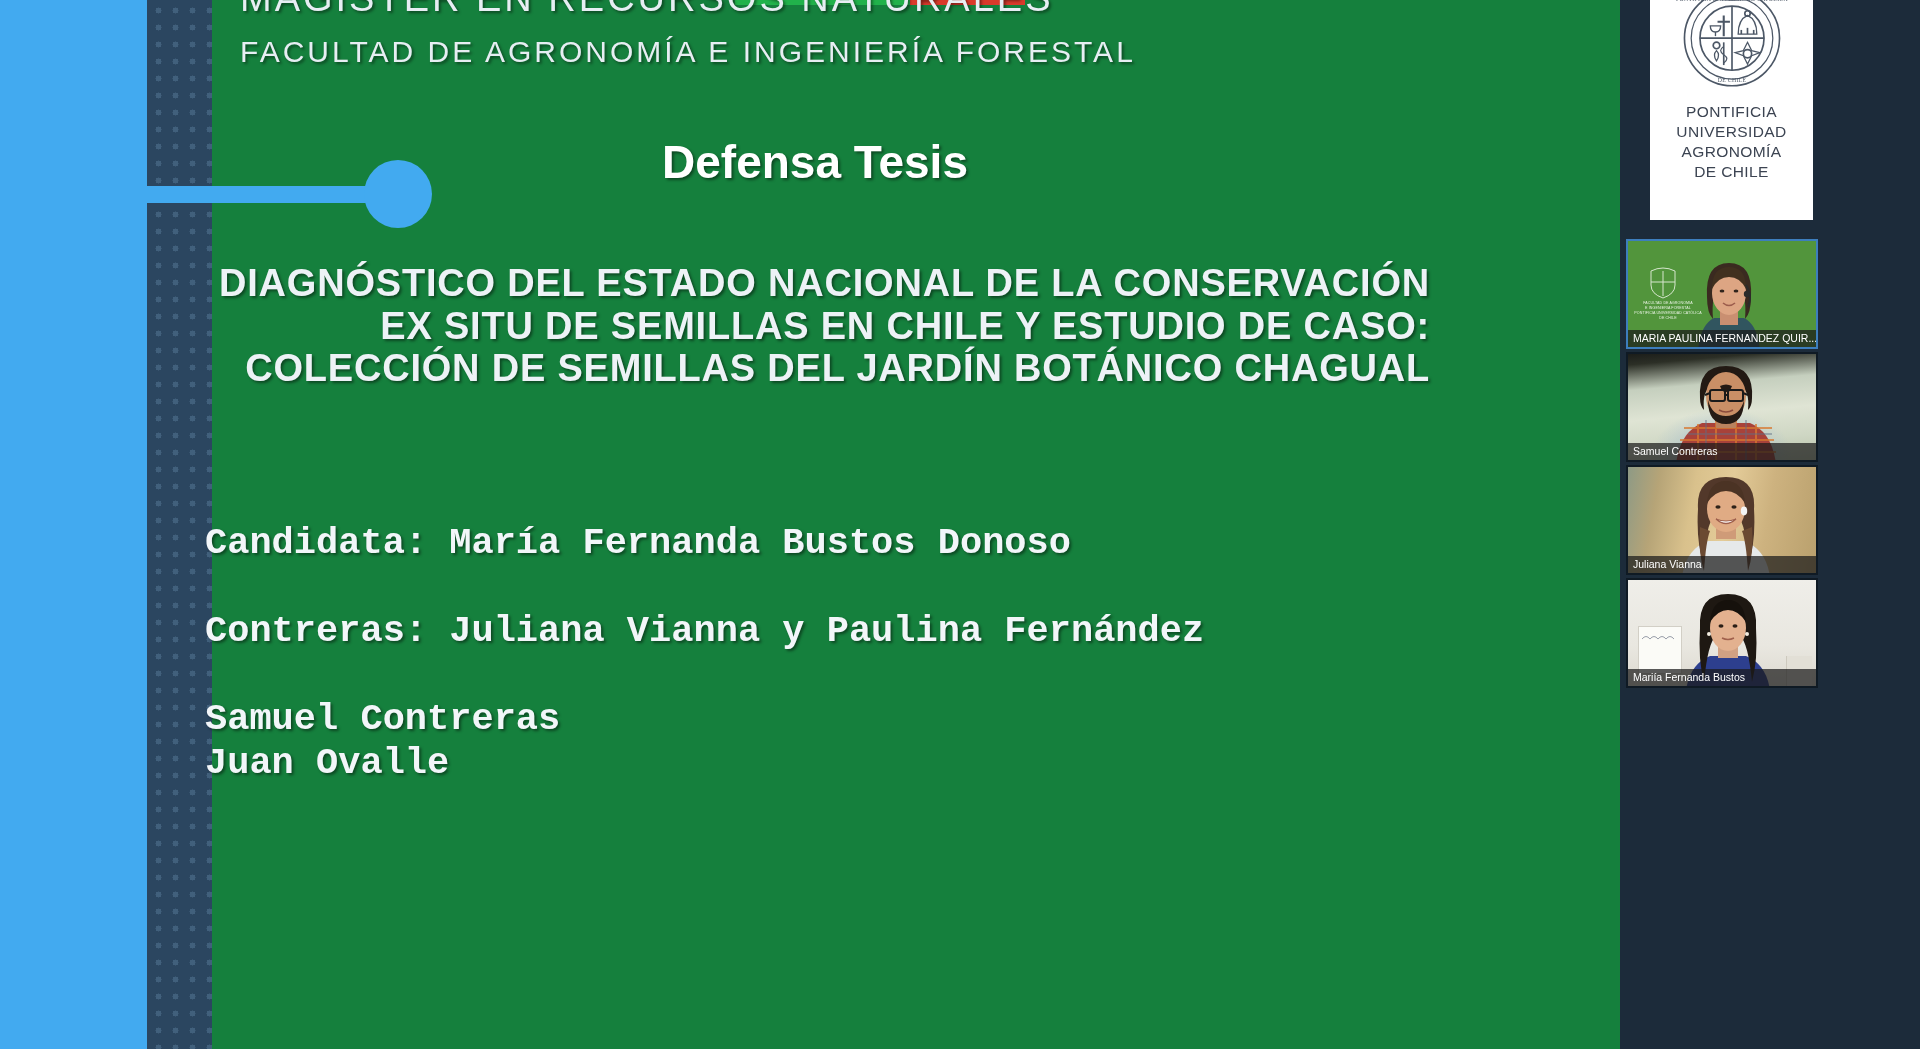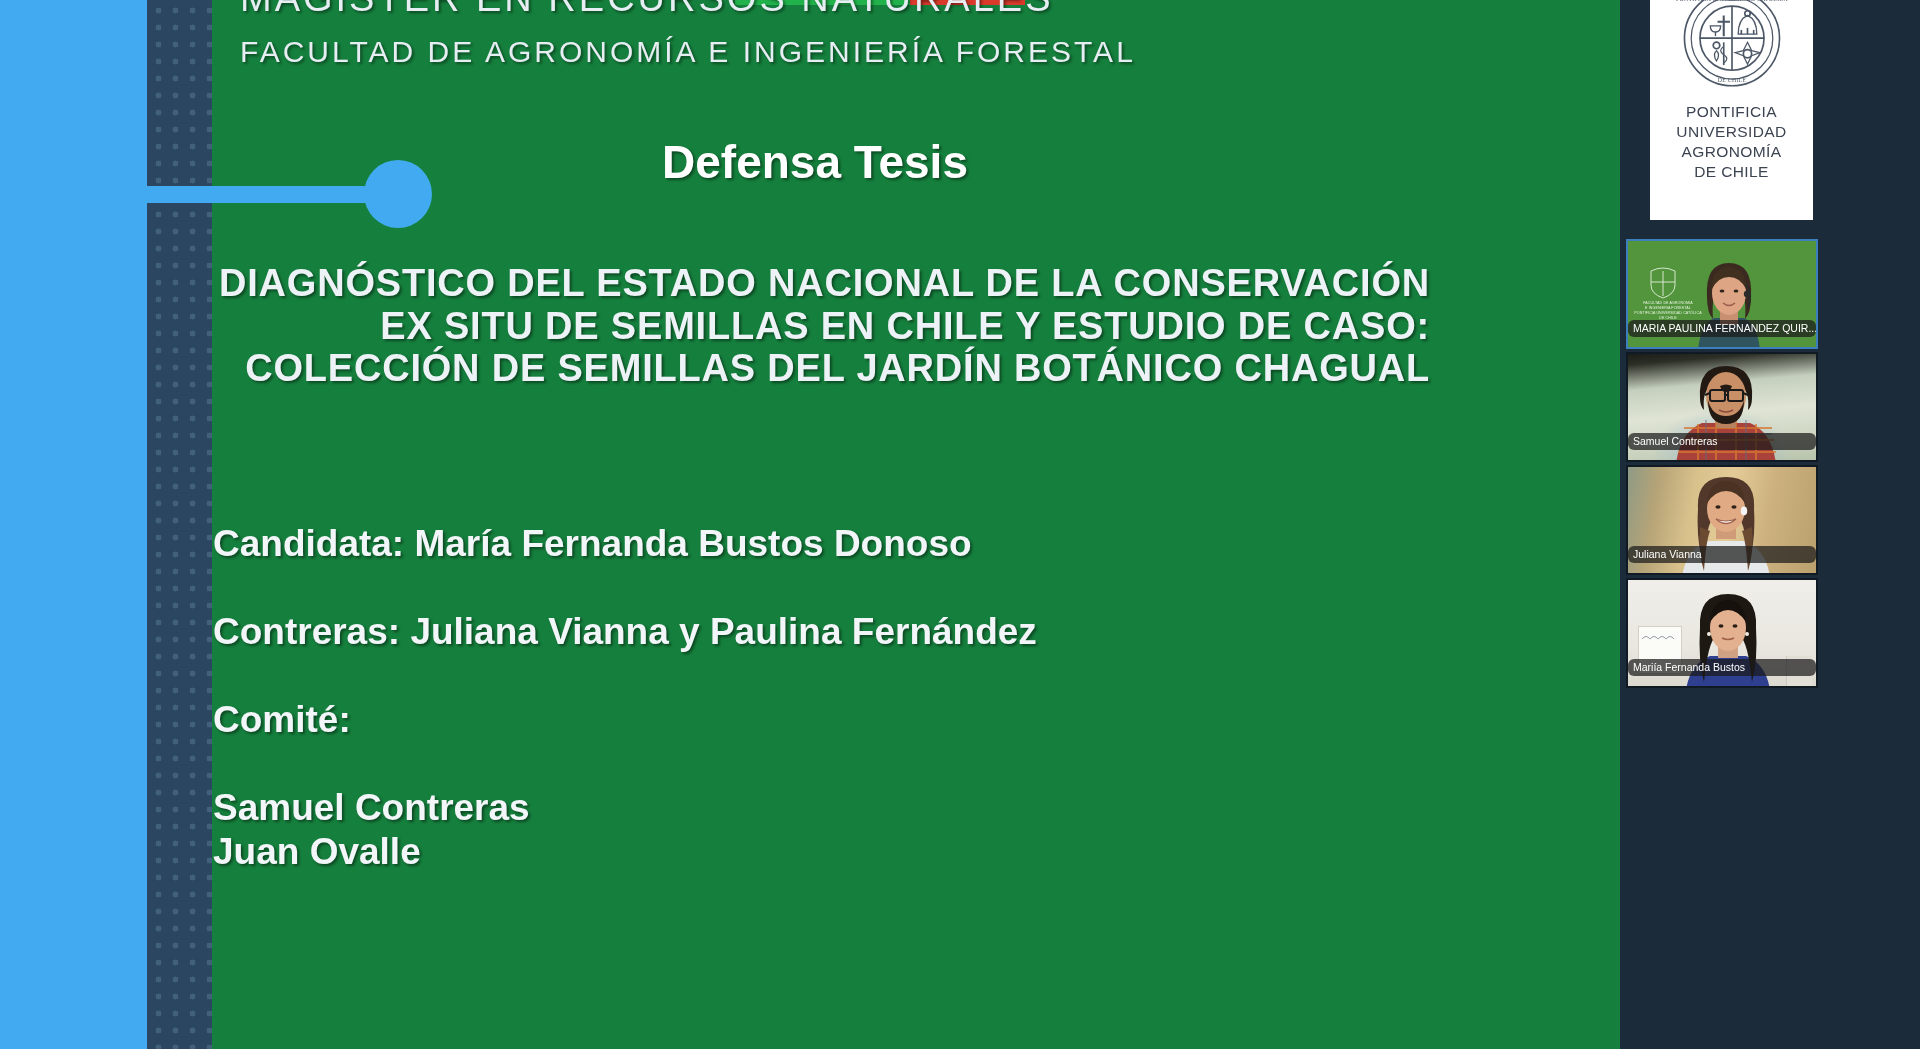--- a/index.html
+++ b/index.html
@@ -58,22 +58,22 @@
     text-align:center; font-size:46px; font-weight:700; color:#ffffff;
   }
 
   #slide-title{
     position:absolute; left:200px; top:262px; width:1230px;
     text-align:right; font-size:38px; font-weight:700; letter-spacing:.8px;
     line-height:1.12; color:#edf2f6;
   }
 
   #slide-body{
-    position:absolute; left:213px; top:525px; width:1250px;
-    color:#f2f6f9; font-size:37px; font-weight:700; line-height:1.0;
+    position:absolute; left:205px; top:525px; width:1250px;
+    color:#f2f6f9; font-size:37px; font-weight:700; line-height:1.0;font-family:Liberation Mono, monospace;
   }
   #slide-body .row{ height:88px; }
 
   #slide-date{
     position:absolute; left:240px; top:955px; width:1180px;
     text-align:center; font-size:33px; font-weight:700; color:#ffffff;
   }
 
   
   #puc-logo{
@@ -93,24 +93,24 @@
   #tiles{
     position:absolute; left:1626px; top:239px;
     width:192px; display:flex; flex-direction:column; gap:3px;
   }
   .tile{
     position:relative; width:192px; height:110px;
     border:2px solid #0f1a24; overflow:hidden; background:#222;
   }
   .tile .bg{ position:absolute; inset:0; }
   .tile .name{
-    position:absolute; left:0; bottom:10px; width:100%;
+    position:absolute; left:0; bottom:0; width:100%;
     background:rgba(26,26,26,.72); color:#ffffff;
     font-size:10.5px; line-height:14px; padding:1px 4px 2px 5px;
-    white-space:nowrap; overflow:hidden;border-radius:6px;
+    white-space:nowrap; overflow:hidden;
   }
   .tile.active{ border-color:#3d7ebd; }
 
   
   #tile-0 .bg{ background:#52953c; }
   #t0-crest{ position:absolute; left:20px; top:22px; width:30px; height:36px; opacity:.9; }
   #t0-crest-text{
     position:absolute; left:6px; top:60px; width:68px;
     font-size:3.6px; line-height:5px; color:#e9f3e4; text-align:center;
     letter-spacing:.1px;
@@ -179,21 +179,20 @@
       <div id="prog-line2" class="shadowtext">FACULTAD DE AGRONOMÍA E INGENIERÍA FORESTAL</div>
     </div>
 
     <div id="slide-kicker" class="shadowtext">Defensa Tesis</div>
 
     <div id="slide-title" class="shadowtext">DIAGNÓSTICO DEL ESTADO NACIONAL DE LA CONSERVACIÓN EX SITU DE SEMILLAS EN CHILE Y ESTUDIO DE CASO: COLECCIÓN DE SEMILLAS DEL JARDÍN BOTÁNICO CHAGUAL</div>
 
     <div id="slide-body">
       <div class="row shadowtext">Candidata: María Fernanda Bustos Donoso</div>
       <div class="row shadowtext">Contreras: Juliana Vianna y Paulina Fernández</div>
-      <div class="row shadowtext">Comité:</div>
       <div class="row shadowtext" style="height:44px;">Samuel Contreras</div>
       <div class="row shadowtext">Juan Ovalle</div>
     </div>
 
   </div>
 
   <div id="puc-logo">
     <svg id="puc-crest" viewBox="0 0 120 120">
       <g fill="none" stroke="#4c5766" stroke-width="1.6">
 

